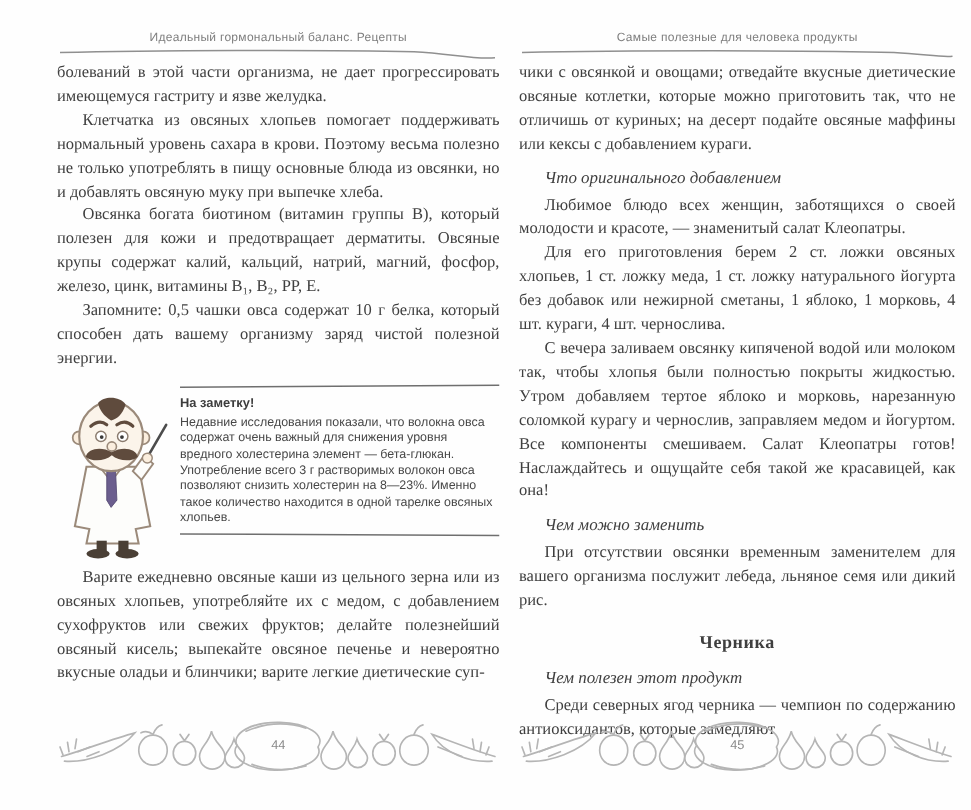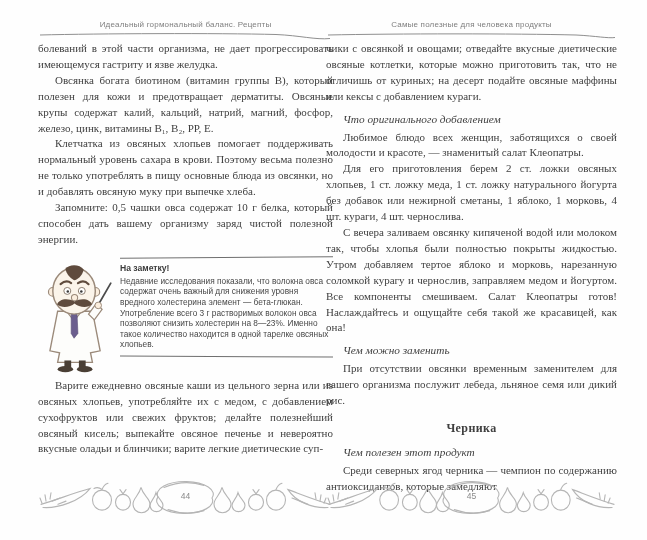--- a/index.html
+++ b/index.html
@@ -1,20 +1,20 @@
 <!DOCTYPE html>
 <html lang="ru"><head>
 <meta charset="utf-8">
 <style>
   html,body{margin:0;padding:0;background:#ffffff;}
   #spread{position:relative;width:647px;height:540px;background:#fefefe;overflow:hidden;
           font-family:"Liberation Serif", serif;color:#3f3f3f;padding-left:36px;}
   .page{position:absolute;top:16px;height:508px;overflow:hidden;}
   #page-left{left:38px;width:295px;}
-  #page-right{left:326px;width:291px;}
+  #page-right{left:346px;width:291px;}
 
   .running-head{text-align:center;font-family:"Liberation Sans", sans-serif;
                 font-size:8px;color:#7e7e7e;letter-spacing:.2px;padding-top:4px;}
   .head-rule{display:block;width:100%;height:10px;margin-top:2px;}
 
   .body-text{font-size:11px;line-height:15.9px;text-align:justify;}
   .para{margin:0;}
   .para.indent{text-indent:17px;}
 
   .note-box{display:flex;align-items:flex-start;margin:6px 0 4px 0;}
@@ -42,22 +42,22 @@
 <div id="spread">
 
   <div class="page" id="page-left">
     <div class="running-head">Идеальный гормональный баланс. Рецепты</div>
     <svg class="head-rule" viewBox="0 0 295 10" preserveAspectRatio="none">
       <path d="M2,4 C60,2.5 180,2 238,3.5 C262,4.5 278,9 292,7.5" fill="none" stroke="#8f8f8f" stroke-width="1"></path>
     </svg>
 
     <div class="body-text">
       <p class="para">болеваний в этой части организма, не дает прогрессировать имеющемуся гастриту и язве желудка.</p>
+      <p class="para indent">Клетчатка из овсяных хлопьев помогает поддерживать нормальный уровень сахара в крови. Поэтому весьма полезно не только употреблять в пищу основные блюда из овсянки, но и добавлять овсяную муку при выпечке хлеба.</p>
       <p class="para indent">Овсянка богата биотином (витамин группы В), который полезен для кожи и предотвращает дерматиты. Овсяные крупы содержат калий, кальций, натрий, магний, фосфор, железо, цинк, витамины В₁, В₂, РР, Е.</p>
-      <p class="para indent">Клетчатка из овсяных хлопьев помогает поддерживать нормальный уровень сахара в крови. Поэтому весьма полезно не только употреблять в пищу основные блюда из овсянки, но и добавлять овсяную муку при выпечке хлеба.</p>
       <p class="para indent">Запомните: 0,5 чашки овса содержат 10 г белка, который способен дать вашему организму заряд чистой полезной энергии.</p>
     </div>
 
     <div class="note-box">
       <svg class="doctor" viewBox="0 0 78 118" width="76" height="114">
         <line x1="60" y1="50" x2="75" y2="24" stroke="#4c4c4c" stroke-width="1.8" stroke-linecap="round"></line>
         <path d="M20,53 L12,94 L22,96 L20,106 L56,106 L54,96 L64,94 L56,53 Z" fill="#fdfdfb" stroke="#9b8a7a" stroke-width="1.4"></path>
         <path d="M52,56 L60,45 L66,51 L58,62 Z" fill="#fdfdfb" stroke="#9b8a7a" stroke-width="1.3"></path>
         <circle cx="62" cy="47" r="3.4" fill="#fbeede" stroke="#9b8a7a" stroke-width="1"></circle>
         <path d="M29,53 L37,63 L45,53" fill="none" stroke="#9b8a7a" stroke-width="1.2"></path>

